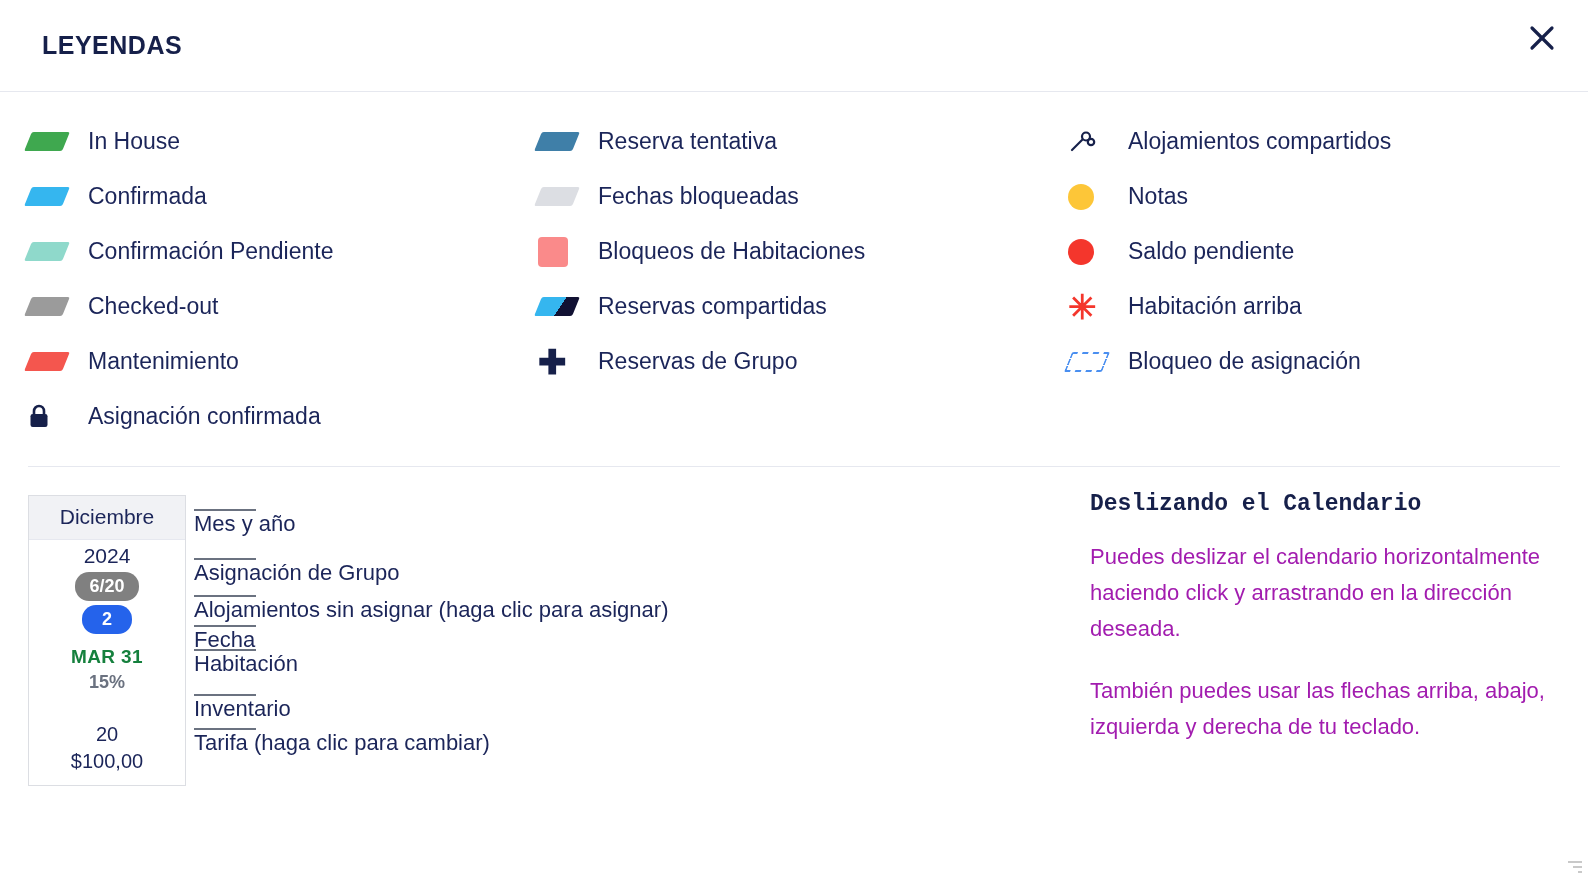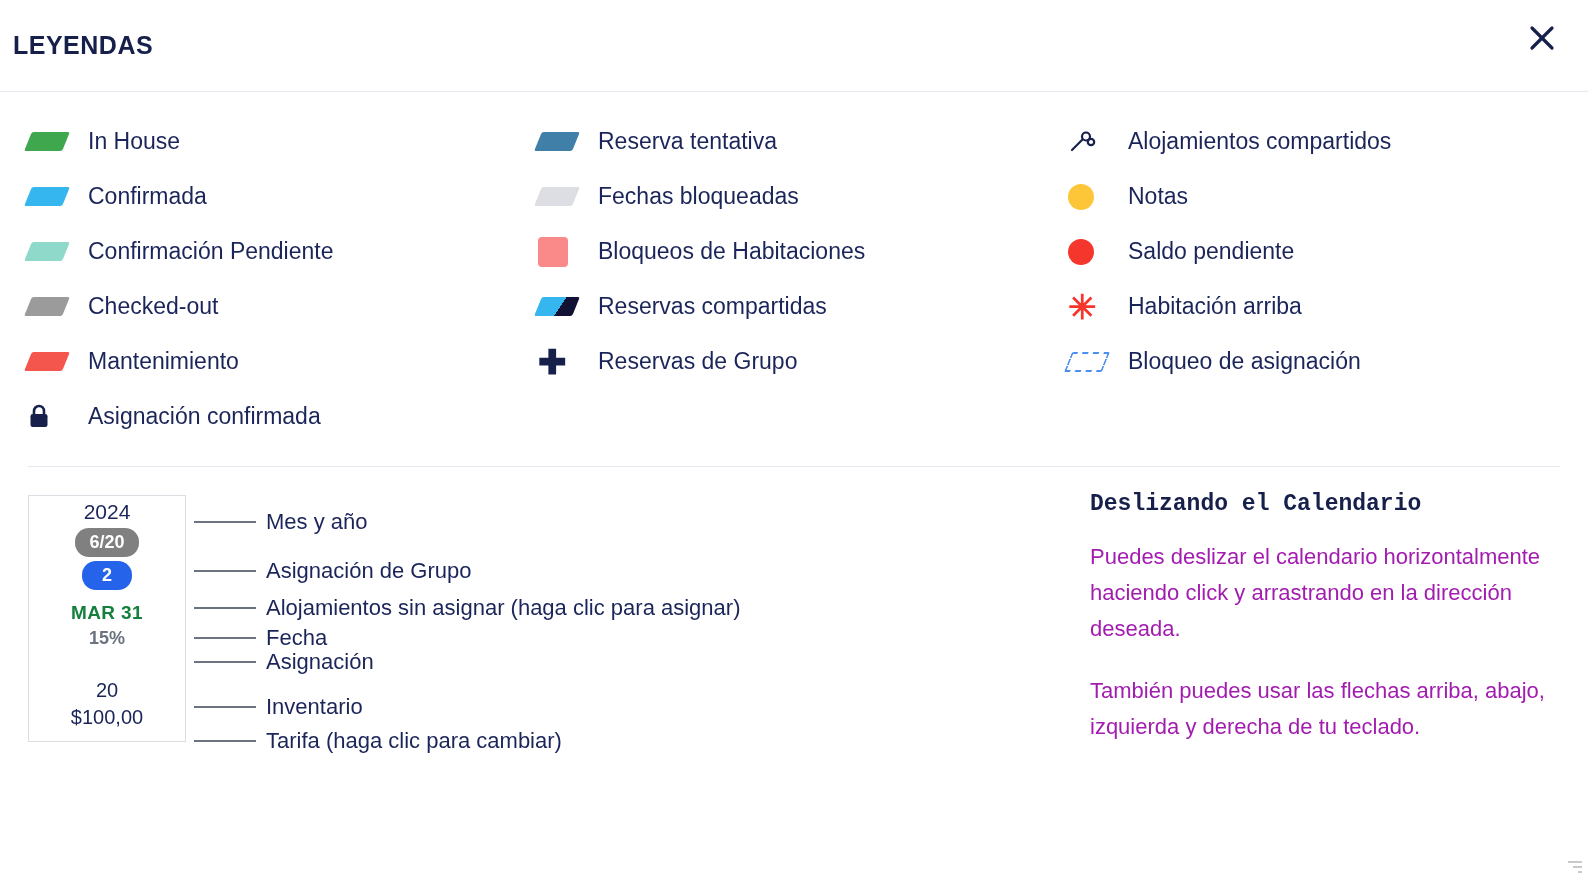--- a/index.html
+++ b/index.html
@@ -12,21 +12,21 @@
     color: #1b2559;
     overflow: hidden;
   }
 
   
   .modal-header {
     height: 92px;
     border-bottom: 1px solid #e6e8ef;
     display: flex;
     align-items: center;
-    padding: 0 13px;
+    padding: 0 42px;
     position: relative;
   }
   .modal-title {
     font-size: 25px;
     font-weight: bold;
     letter-spacing: 0.5px;
     color: #16204a;
   }
   .close-btn {
     position: absolute;
@@ -188,22 +188,22 @@
 
   
   .callouts {
     position: relative;
     width: 700px;
     margin-left: 8px;
   }
   .callout {
     position: absolute;
     display: flex;
-    align-items: center;
     white-space: nowrap;
+    flex-direction: column;
   }
   .leader {
     width: 62px;
     height: 2px;
     background: #6b7280;
     margin-right: 10px;
   }
   .callout-label {
     font-size: 22px;
     color: #1b2559;
@@ -376,20 +376,21 @@
     </div>
 
   </div>
 </div>
 
 <div class="divider"></div>
 
 <div class="bottom">
 
   <div class="cal-cell">
+    <div class="cal-month">Diciembre</div>
     <div class="cal-year">2024</div>
     <div><span class="pill gray">6/20</span></div>
     <div><span class="pill blue">2</span></div>
     <div class="cal-date">MAR 31</div>
     <div class="cal-occ">15%</div>
     <div class="cal-inv">20</div>
     <div class="cal-rate">$100,00</div>
   </div>
 
   <div class="callouts">
@@ -404,21 +405,21 @@
     <div class="callout" style="top: 100px;">
       <span class="leader"></span>
       <span class="callout-label">Alojamientos sin asignar (haga clic para asignar)</span>
     </div>
     <div class="callout" style="top: 130px;">
       <span class="leader"></span>
       <span class="callout-label">Fecha</span>
     </div>
     <div class="callout" style="top: 154px;">
       <span class="leader"></span>
-      <span class="callout-label">Asignación</span>
+      <span class="callout-label">Habitación</span>
     </div>
     <div class="callout" style="top: 199px;">
       <span class="leader"></span>
       <span class="callout-label">Inventario</span>
     </div>
     <div class="callout" style="top: 233px;">
       <span class="leader"></span>
       <span class="callout-label">Tarifa (haga clic para cambiar)</span>
     </div>
   </div>

